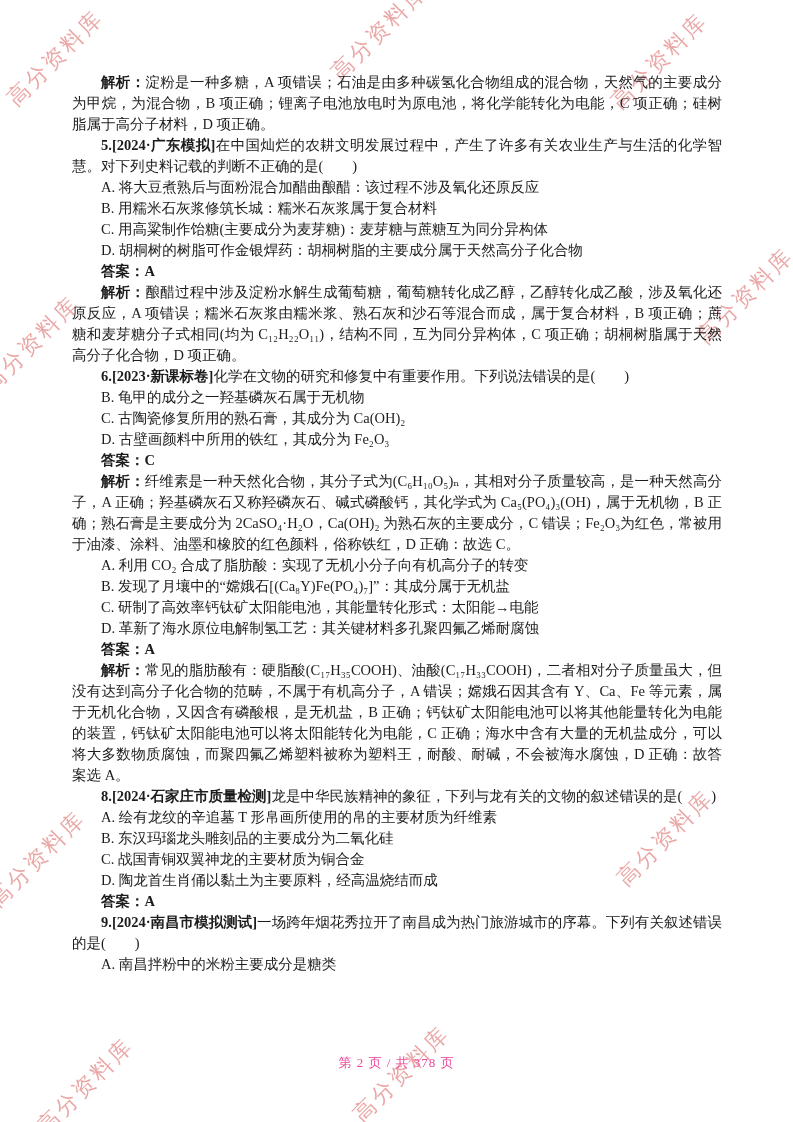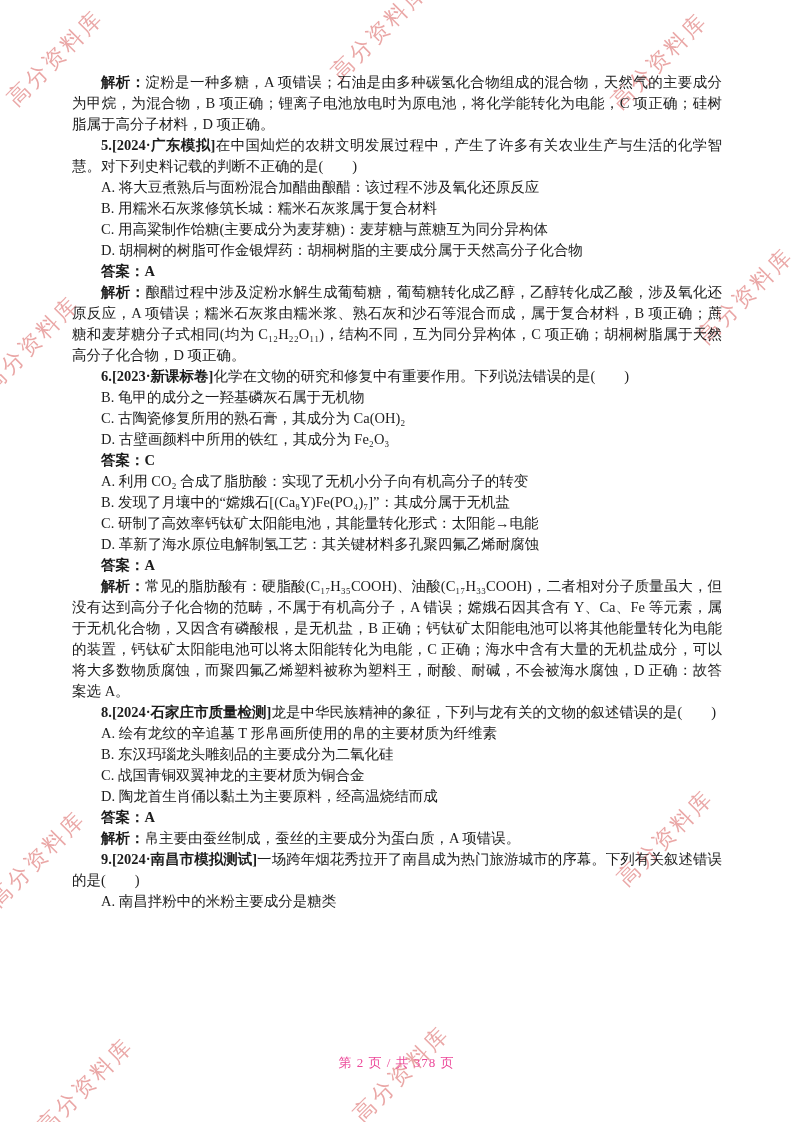--- a/index.html
+++ b/index.html
@@ -75,32 +75,32 @@
       <p class="para para-option"><span class="seg">B. 用糯米石灰浆修筑长城：糯米石灰浆属于复合材料</span></p>
       <p class="para para-option"><span class="seg">C. 用高粱制作饴糖(主要成分为麦芽糖)：麦芽糖与蔗糖互为同分异构体</span></p>
       <p class="para para-option"><span class="seg">D. 胡桐树的树脂可作金银焊药：胡桐树脂的主要成分属于天然高分子化合物</span></p>
       <p class="para para-answer"><span class="seg bold">答案：A</span></p>
       <p class="para para-analysis"><span class="seg bold">解析：</span><span class="seg">酿醋过程中涉及淀粉水解生成葡萄糖，葡萄糖转化成乙醇，乙醇转化成乙酸，涉及氧化还原反应，A 项错误；糯米石灰浆由糯米浆、熟石灰和沙石等混合而成，属于复合材料，B 项正确；蔗糖和麦芽糖分子式相同(均为 C₁₂H₂₂O₁₁)，结构不同，互为同分异构体，C 项正确；胡桐树脂属于天然高分子化合物，D 项正确。</span></p>
       <p class="para para-question"><span class="seg bold">6.[2023·新课标卷]</span><span class="seg">化学在文物的研究和修复中有重要作用。下列说法错误的是(　　)</span></p>
       <p class="para para-option"><span class="seg">B. 龟甲的成分之一羟基磷灰石属于无机物</span></p>
       <p class="para para-option"><span class="seg">C. 古陶瓷修复所用的熟石膏，其成分为 Ca(OH)₂</span></p>
       <p class="para para-option"><span class="seg">D. 古壁画颜料中所用的铁红，其成分为 Fe₂O₃</span></p>
       <p class="para para-answer"><span class="seg bold">答案：C</span></p>
+      <p class="para para-analysis"><span class="seg bold">解析：</span><span class="seg">纤维素是一种天然化合物，其分子式为(C₆H₁₀O₅)ₙ，其相对分子质量较高，是一种天然高分子，A 正确；羟基磷灰石又称羟磷灰石、碱式磷酸钙，其化学式为 Ca₅(PO₄)₃(OH)，属于无机物，B 正确；熟石膏是主要成分为 2CaSO₄·H₂O，Ca(OH)₂ 为熟石灰的主要成分，C 错误；Fe₂O₃为红色，常被用于油漆、涂料、油墨和橡胶的红色颜料，俗称铁红，D 正确：故选 C。</span></p>
       <p class="para para-option"><span class="seg">A. 利用 CO₂ 合成了脂肪酸：实现了无机小分子向有机高分子的转变</span></p>
       <p class="para para-option"><span class="seg">B. 发现了月壤中的“嫦娥石[(Ca₈Y)Fe(PO₄)₇]”：其成分属于无机盐</span></p>
       <p class="para para-option"><span class="seg">C. 研制了高效率钙钛矿太阳能电池，其能量转化形式：太阳能→电能</span></p>
       <p class="para para-option"><span class="seg">D. 革新了海水原位电解制氢工艺：其关键材料多孔聚四氟乙烯耐腐蚀</span></p>
       <p class="para para-answer"><span class="seg bold">答案：A</span></p>
       <p class="para para-analysis"><span class="seg bold">解析：</span><span class="seg">常见的脂肪酸有：硬脂酸(C₁₇H₃₅COOH)、油酸(C₁₇H₃₃COOH)，二者相对分子质量虽大，但没有达到高分子化合物的范畴，不属于有机高分子，A 错误；嫦娥石因其含有 Y、Ca、Fe 等元素，属于无机化合物，又因含有磷酸根，是无机盐，B 正确；钙钛矿太阳能电池可以将其他能量转化为电能的装置，钙钛矿太阳能电池可以将太阳能转化为电能，C 正确；海水中含有大量的无机盐成分，可以将大多数物质腐蚀，而聚四氟乙烯塑料被称为塑料王，耐酸、耐碱，不会被海水腐蚀，D 正确：故答案选 A。</span></p>
       <p class="para para-question"><span class="seg bold">8.[2024·石家庄市质量检测]</span><span class="seg">龙是中华民族精神的象征，下列与龙有关的文物的叙述错误的是(　　)</span></p>
       <p class="para para-option"><span class="seg">A. 绘有龙纹的辛追墓 T 形帛画所使用的帛的主要材质为纤维素</span></p>
       <p class="para para-option"><span class="seg">B. 东汉玛瑙龙头雕刻品的主要成分为二氧化硅</span></p>
       <p class="para para-option"><span class="seg">C. 战国青铜双翼神龙的主要材质为铜合金</span></p>
       <p class="para para-option"><span class="seg">D. 陶龙首生肖俑以黏土为主要原料，经高温烧结而成</span></p>
       <p class="para para-answer"><span class="seg bold">答案：A</span></p>
-      <p class="para para-analysis"><span class="seg bold">解析：</span><span class="seg">帛主要由蚕丝制成，蚕丝的主要成分为蛋白质，A 项错误。</span></p>
       <p class="para para-question"><span class="seg bold">9.[2024·南昌市模拟测试]</span><span class="seg">一场跨年烟花秀拉开了南昌成为热门旅游城市的序幕。下列有关叙述错误的是(　　)</span></p>
       <p class="para para-option"><span class="seg">A. 南昌拌粉中的米粉主要成分是糖类</span></p>
     </div>
   <div class="footer">
     <span>第 2 页 / 共 378 页</span>
   </div>
 </div>
 
 </body></html>

